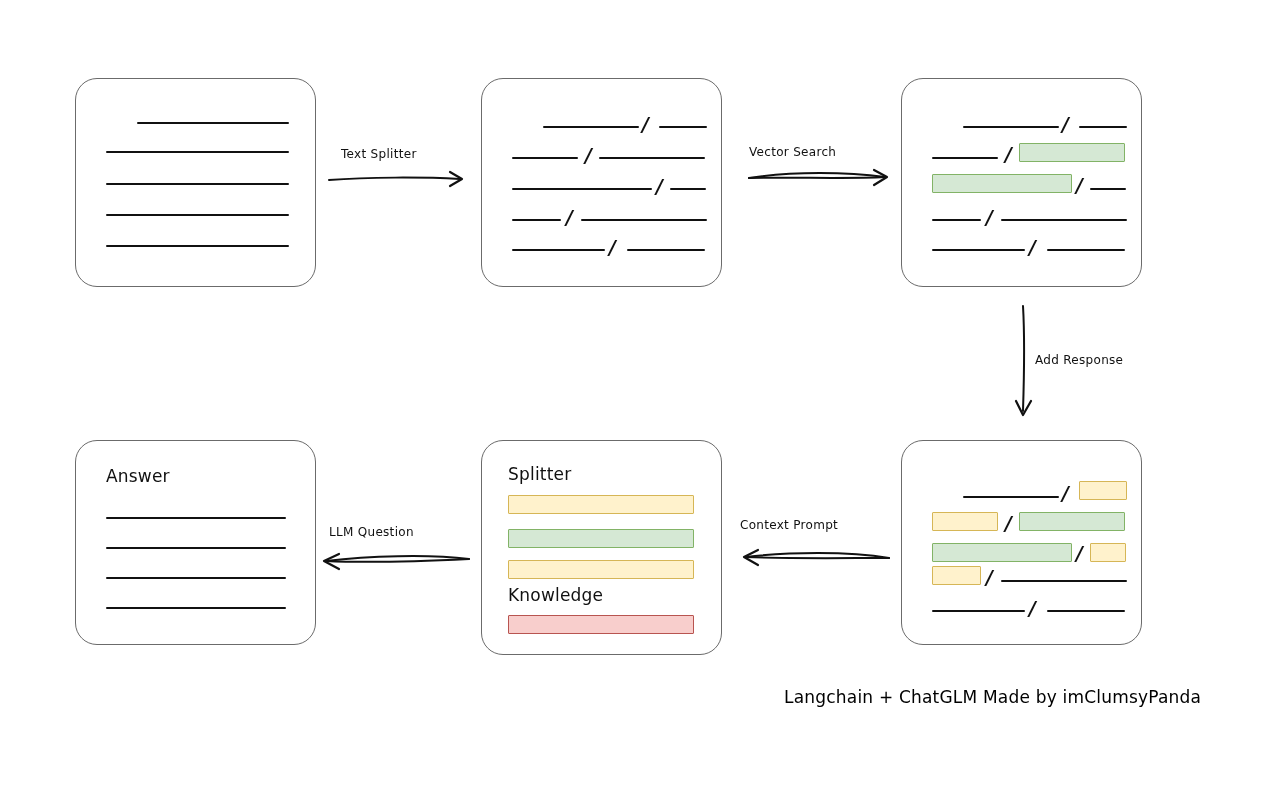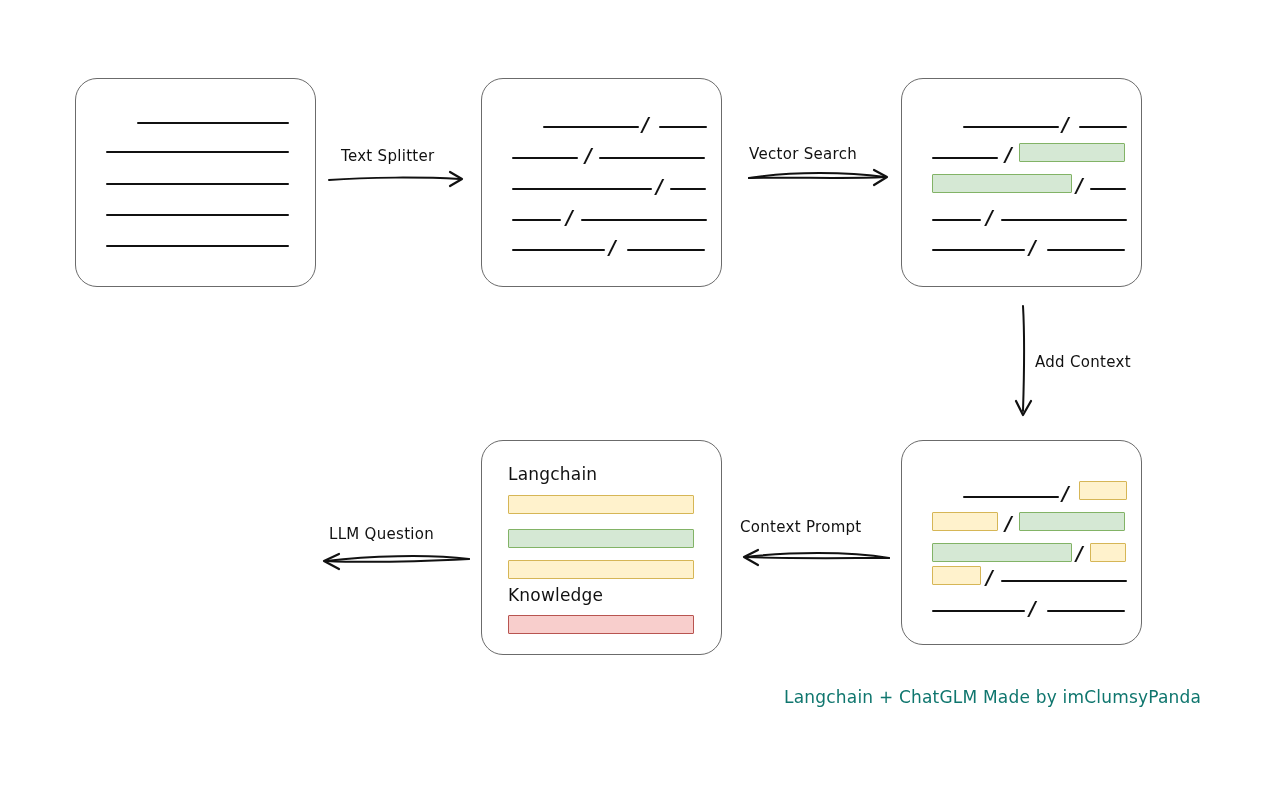--- a/index.html
+++ b/index.html
@@ -49,37 +49,37 @@
     border-radius: 1px;
   }
   .chip.green  { background: #d5e8d4; border-color: #82b366; }
   .chip.yellow { background: #fff2cc; border-color: #d6b656; }
   .chip.red    { background: #f8cecc; border-color: #b85450; }
 
   .hand-label {
     position: absolute;
     color: #111111;
     font-family: "DejaVu Sans", sans-serif;
-    font-size: 15px;
+    font-size: 12px;
     letter-spacing: 0.3px;
     white-space: nowrap;
     user-select: none;
   }
   .box-title {
     position: absolute;
     color: #111111;
     font-family: "DejaVu Sans", sans-serif;
     font-size: 17px;
     letter-spacing: 0.2px;
     white-space: nowrap;
     user-select: none;
   }
   .caption {
     position: absolute;
-    color: #0f766e;
+    color: #000000;
     font-family: "DejaVu Sans", sans-serif;
     font-size: 17px;
     letter-spacing: 0.2px;
     white-space: nowrap;
     user-select: none;
   }
   .arrow-svg {
     position: absolute;
     overflow: visible;
   }
@@ -160,21 +160,21 @@
 
     <div class="rule" style="left:30px;  top:140px; width:49px;"></div>
     <div class="slash" style="left:84px;  top:129px;">/</div>
     <div class="rule" style="left:99px;  top:140px; width:126px;"></div>
 
     <div class="rule" style="left:30px;  top:170px; width:93px;"></div>
     <div class="slash" style="left:127px; top:159px;">/</div>
     <div class="rule" style="left:145px; top:170px; width:78px;"></div>
   </div>
 
-  <div class="hand-label" style="left:1035px; top:353px;">Add Context</div>
+  <div class="hand-label" style="left:1035px; top:353px;">Add Response</div>
   <svg class="arrow-svg" style="left:1012px; top:305px;" width="24" height="115" viewBox="0 0 24 115">
     <path d="M11,1 C13,35 12,75 11,106"></path>
     <path class="head" d="M4,96 L11,110 L19,96"></path>
   </svg>
 
   <div class="doc-box" style="left:901px; top:440px; width:241px; height:205px;">
 
     <div class="rule" style="left:61px;  top:55px;  width:96px;"></div>
     <div class="slash" style="left:160px; top:43px;">/</div>
     <div class="chip yellow" style="left:177px; top:40px; width:48px; height:19px;"></div>
@@ -197,31 +197,38 @@
   </div>
 
   <div class="hand-label" style="left:740px; top:518px;">Context Prompt</div>
   <svg class="arrow-svg" style="left:738px; top:545px;" width="152" height="24" viewBox="0 0 152 24">
     <path d="M151,13 C110,6 50,7 8,12"></path>
     <path d="M151,13 C110,13 50,14 8,12"></path>
     <path class="head" d="M20,5 L6,12 L20,20"></path>
   </svg>
 
   <div class="doc-box" style="left:481px; top:440px; width:241px; height:215px;">
-    <div class="box-title" style="left:26px; top:23px;">Langchain</div>
+    <div class="box-title" style="left:26px; top:23px;">Splitter</div>
     <div class="chip yellow" style="left:26px; top:54px; width:186px; height:19px;"></div>
     <div class="chip green" style="left:26px; top:88px; width:186px; height:19px;"></div>
     <div class="chip yellow" style="left:26px; top:119px; width:186px; height:19px;"></div>
     <div class="box-title" style="left:26px; top:144px;">Knowledge</div>
     <div class="chip red" style="left:26px; top:174px; width:186px; height:19px;"></div>
   </div>
 
   <div class="hand-label" style="left:329px; top:525px;">LLM Question</div>
   <svg class="arrow-svg" style="left:318px; top:548px;" width="152" height="24" viewBox="0 0 152 24">
     <path d="M151,11 C110,6 50,8 8,13"></path>
     <path d="M151,11 C110,13 50,15 8,13"></path>
     <path class="head" d="M21,6 L6,13 L21,21"></path>
   </svg>
 
+  <div class="doc-box" style="left:75px; top:440px; width:241px; height:205px;">
+    <div class="box-title" style="left:30px; top:25px;">Answer</div>
+    <div class="rule" style="left:30px; top:76px;  width:180px;"></div>
+    <div class="rule" style="left:30px; top:106px; width:180px;"></div>
+    <div class="rule" style="left:30px; top:136px; width:180px;"></div>
+    <div class="rule" style="left:30px; top:166px; width:180px;"></div>
+  </div>
 
   <div class="caption" style="left:784px; top:687px;">Langchain + ChatGLM Made by imClumsyPanda</div>
 
 </div>
 
 </body></html>

